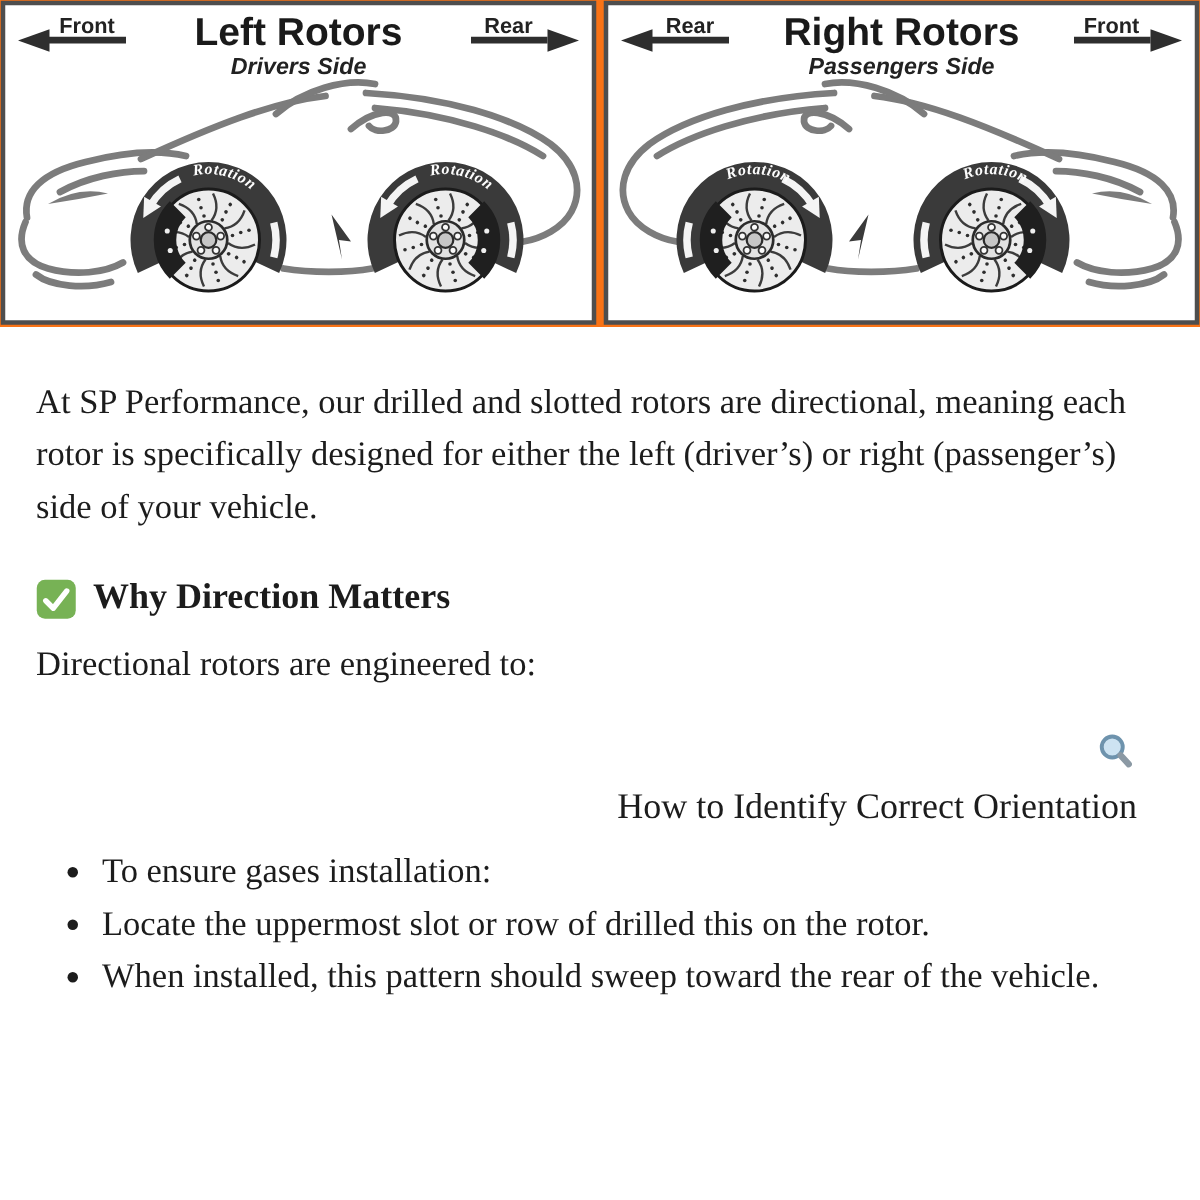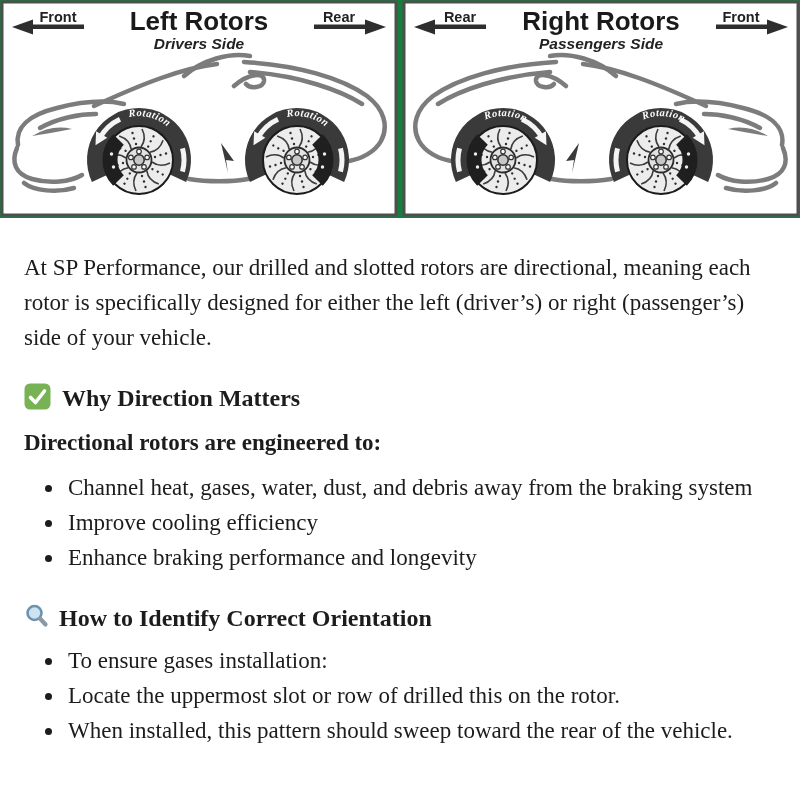--- a/index.html
+++ b/index.html
@@ -1,29 +1,29 @@
 <!DOCTYPE html>
 <html><head>
 <meta charset="utf-8">
 <style>
   html,body{margin:0;padding:0;background:#ffffff;}
   body{width:800px;font-family:"Liberation Serif",serif;color:#1c1c1c;}
   .page{width:800px;}
-  .diagram{width:800px;height:218px;background:#15803d;}
+  .diagram{width:800px;height:218px;background:#f97316;}
   .diagram svg{display:block;}
   .svgt{font-family:"Liberation Sans",sans-serif;}
   .panel-title{font-weight:bold;font-size:26px;fill:#1a1a1a;}
   .panel-sub{font-weight:bold;font-style:italic;font-size:15.5px;fill:#222;}
   .dir-label{font-weight:bold;font-size:14.5px;fill:#222;}
   .rot-text{font-weight:bold;font-style:italic;font-size:10.5px;fill:#fdfdfd;letter-spacing:.5px;}
   .content{width:734px;padding:0 24px;font-size:23px;line-height:35px;margin-top:32px;}
   .content p{margin:14px 0 24px;}
-  p.lead{margin:12px 0 4px;font-weight:bold;}
-  h3{display:flex;align-items:flex-start;gap:11px;font-size:24px;line-height:30px;margin:28px 0 10px;font-weight:bold;}
-  h3.light{font-weight:bold;gap:8px;}
+  p.lead{margin:12px 0 4px;}
+  h3{display:flex;align-items:flex-end;gap:11px;font-size:24px;line-height:30px;margin:28px 0 10px;font-weight:bold;}
+  h3.light{font-weight:normal;gap:8px;flex-direction:column;}
   .emoji{flex:0 0 auto;display:inline-flex;}
   ul{margin:10px 0 24px;padding-left:41px;}
   li{padding-left:3px;margin:0;}
 </style>
 </head>
 <body>
 
 <div class="page">
 
   <div class="diagram">
@@ -147,25 +147,20 @@
         <svg width="27" height="27" viewBox="0 0 27 27">
           <rect x="0.5" y="0.5" width="26" height="26" rx="5.5" fill="#77b255"></rect>
           <polyline points="6.5,14.5 11.5,19.5 20.5,8" fill="none" stroke="#ffffff" stroke-width="3.6" stroke-linecap="round" stroke-linejoin="round"></polyline>
         </svg>
       </span>
       <span>Why Direction Matters</span>
     </h3>
 
     <p class="lead">Directional rotors are engineered to:</p>
 
-    <ul>
-      <li>Channel heat, gases, water, dust, and debris away from the braking system</li>
-      <li>Improve cooling efficiency</li>
-      <li>Enhance braking performance and longevity</li>
-    </ul>
 
     <h3 class="light">
       <span class="emoji">
         <svg width="27" height="27" viewBox="0 0 27 27">
           <circle cx="10.5" cy="10" r="7" fill="#cde3f2" stroke="#6e93ad" stroke-width="2.6"></circle>
           <line x1="16" y1="15.5" x2="21.5" y2="21.5" stroke="#8b99a4" stroke-width="4.2" stroke-linecap="round"></line>
         </svg>
       </span>
       <span>How to Identify Correct Orientation</span>
     </h3>

